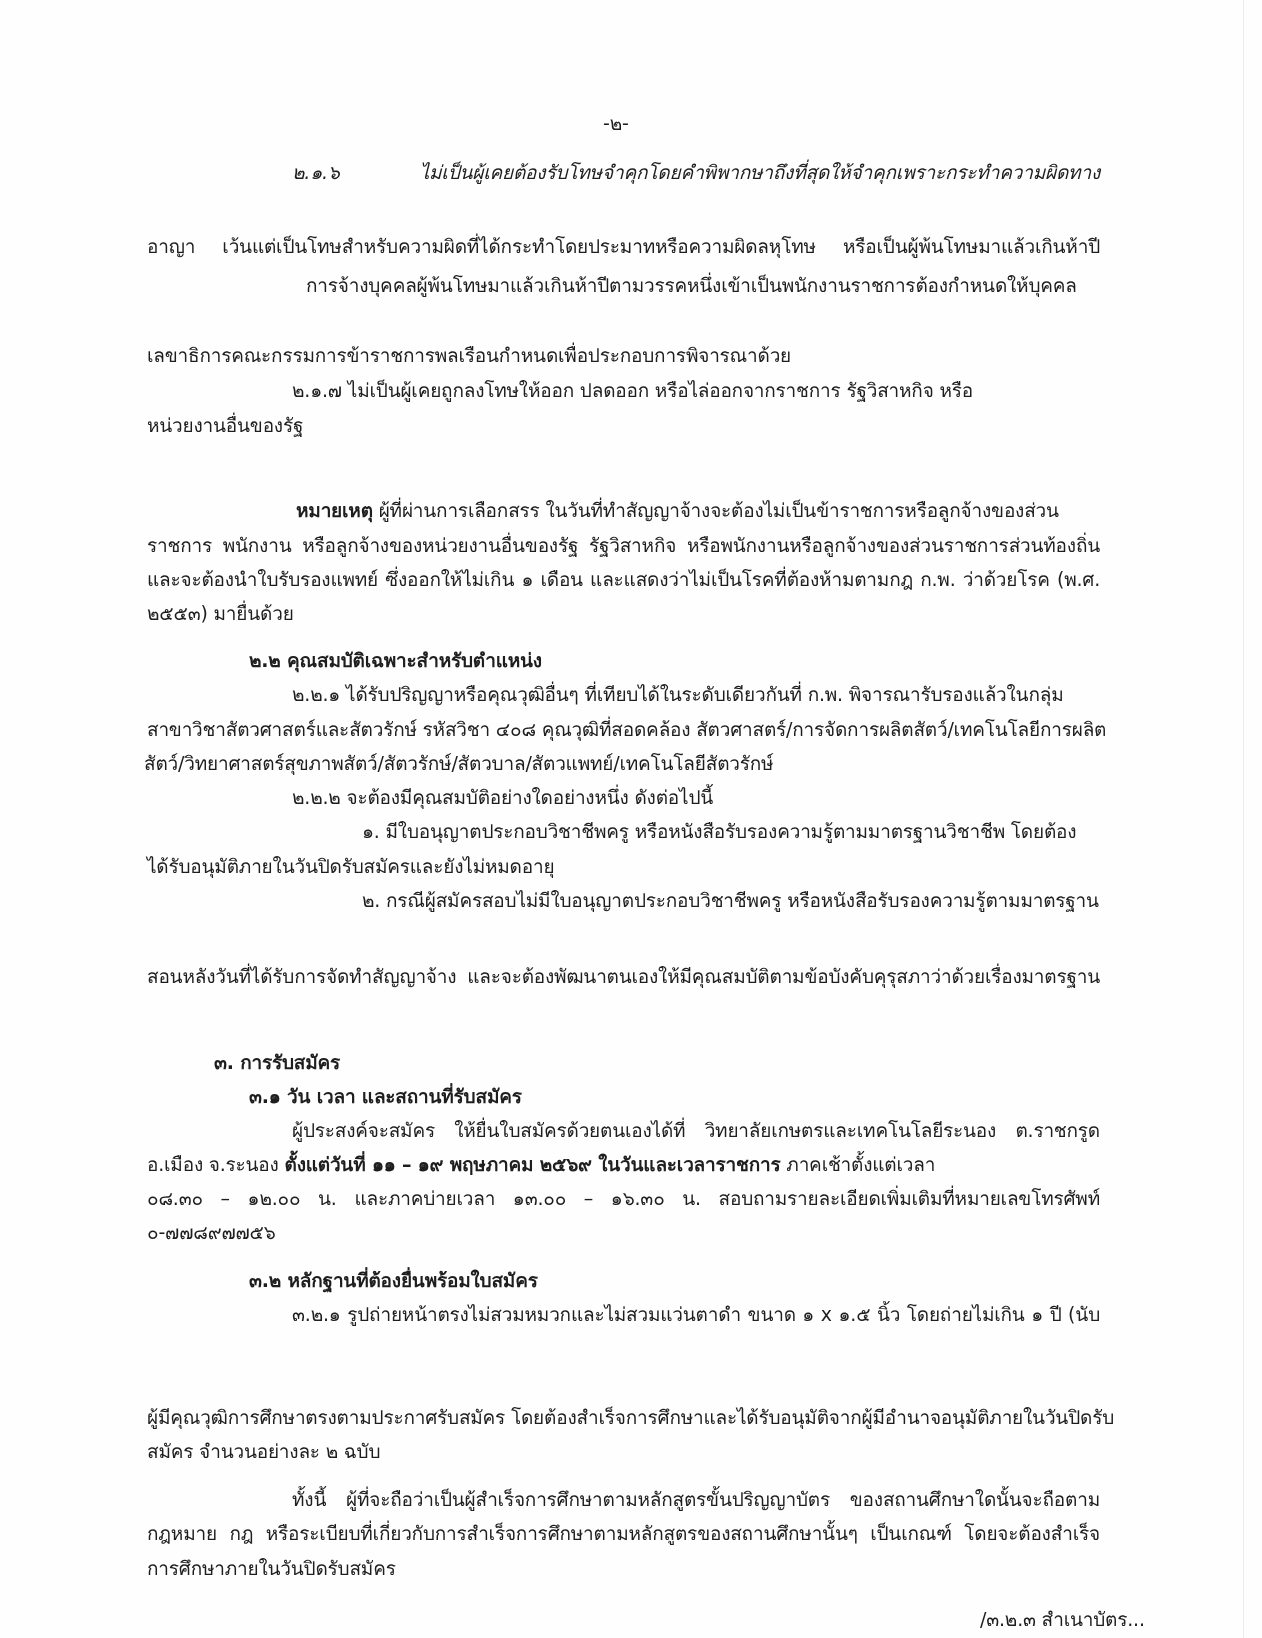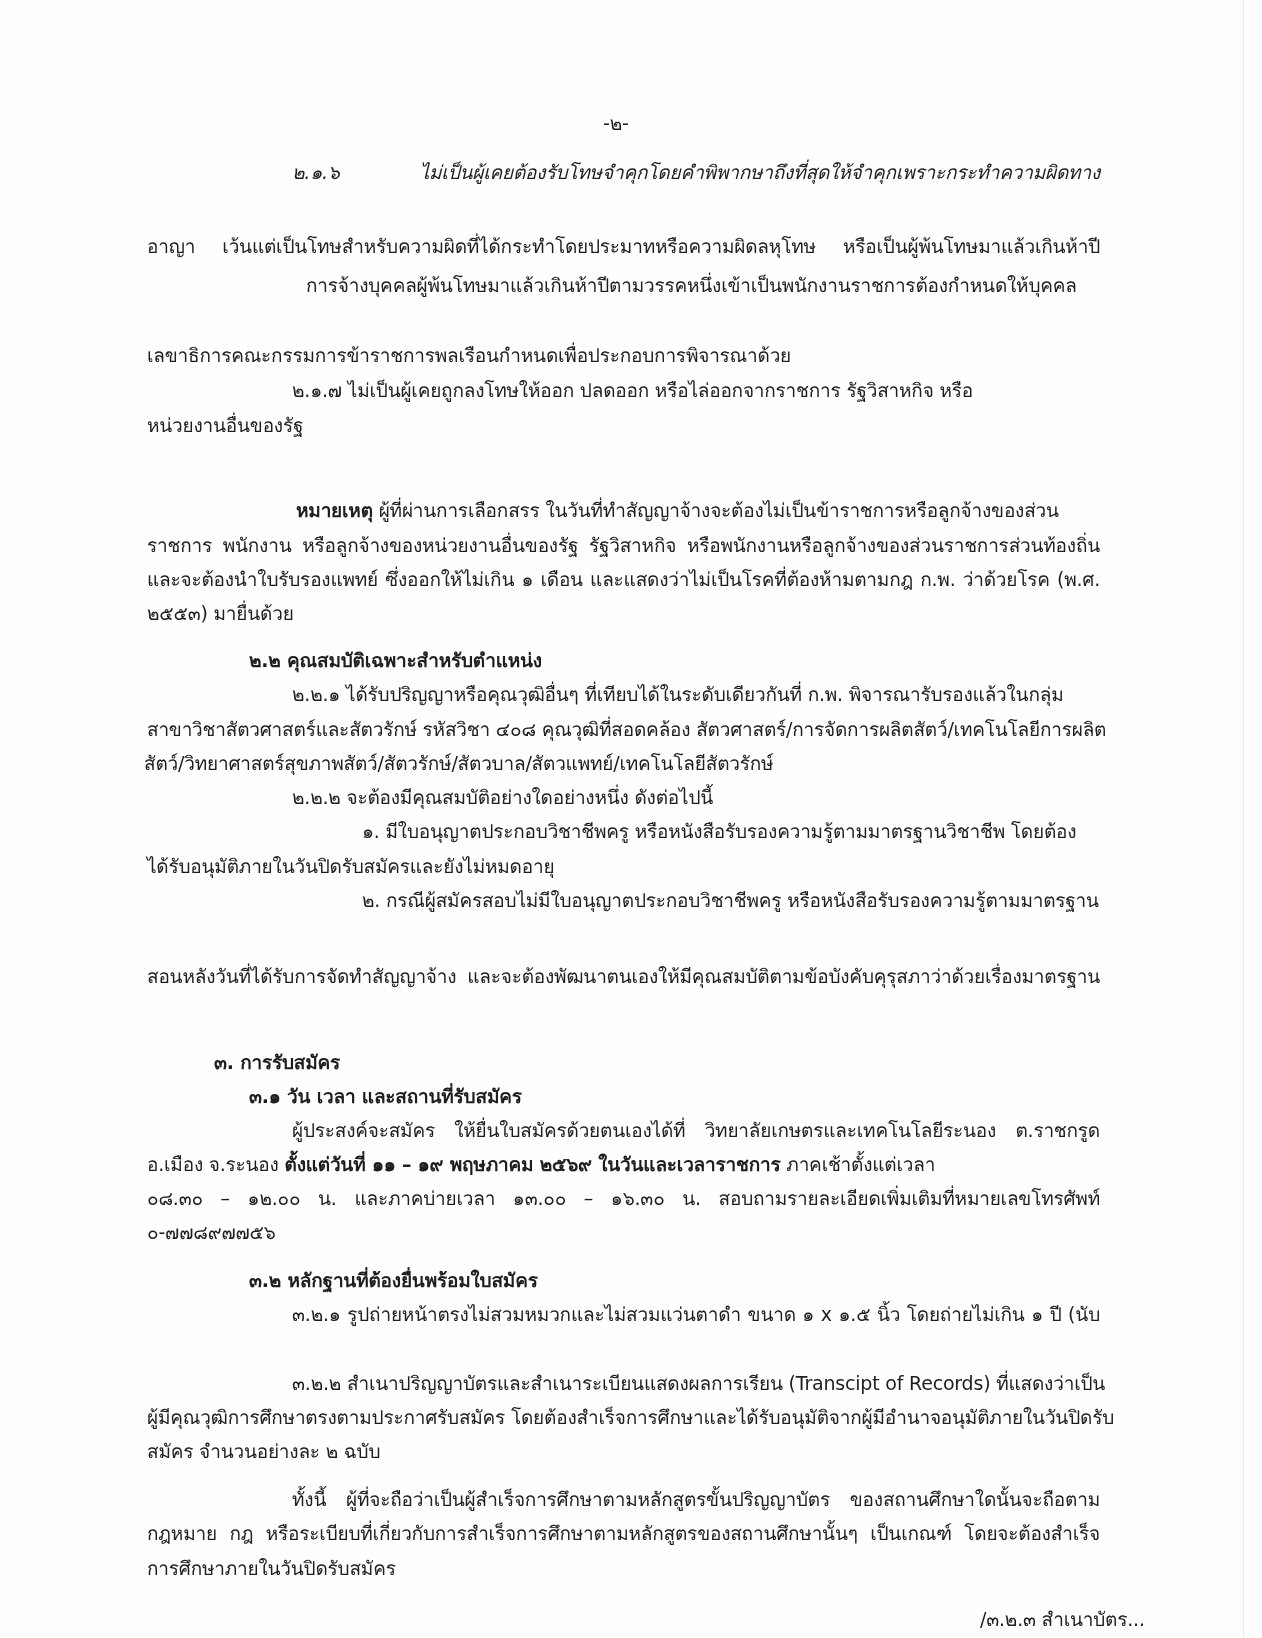--- a/index.html
+++ b/index.html
@@ -49,21 +49,20 @@
   <div class="line b" style="left:249px; top:1083px;">๓.๑  วัน เวลา และสถานที่รับสมัคร</div>
   <div class="line justify" style="left:292px; top:1117px; width:808px;">ผู้ประสงค์จะสมัคร ให้ยื่นใบสมัครด้วยตนเองได้ที่  วิทยาลัยเกษตรและเทคโนโลยีระนอง  ต.ราชกรูด</div>
   <div class="line" style="left:147px; top:1151px;">
     <span>อ.เมือง  จ.ระนอง </span><span class="b">ตั้งแต่วันที่  ๑๑ – ๑๙  พฤษภาคม  ๒๕๖๙  ในวันและเวลาราชการ</span><span>  ภาคเช้าตั้งแต่เวลา</span>
   </div>
   <div class="line justify" style="left:147px; top:1185px; width:953px;">๐๘.๓๐ – ๑๒.๐๐ น.  และภาคบ่ายเวลา  ๑๓.๐๐ – ๑๖.๓๐ น.  สอบถามรายละเอียดเพิ่มเติมที่หมายเลขโทรศัพท์</div>
   <div class="line" style="left:147px; top:1219px;">๐-๗๗๘๙๗๗๕๖</div>
 
   <div class="line b" style="left:249px; top:1267px;">๓.๒  หลักฐานที่ต้องยื่นพร้อมใบสมัคร</div>
   <div class="line justify" style="left:292px; top:1301px; width:808px;">๓.๒.๑ รูปถ่ายหน้าตรงไม่สวมหมวกและไม่สวมแว่นตาดำ  ขนาด ๑ x ๑.๕ นิ้ว  โดยถ่ายไม่เกิน  ๑ ปี (นับ</div>
-  <div class="line justify" style="left:292px; top:1370px; width:808px;">๓.๒.๒  สำเนาปริญญาบัตรและสำเนาระเบียนแสดงผลการเรียน (Transcipt of Records)  ที่แสดงว่าเป็น</div>
   <div class="line justify" style="left:147px; top:1404px; width:953px;">ผู้มีคุณวุฒิการศึกษาตรงตามประกาศรับสมัคร  โดยต้องสำเร็จการศึกษาและได้รับอนุมัติจากผู้มีอำนาจอนุมัติภายในวันปิดรับ</div>
   <div class="line" style="left:147px; top:1438px;">สมัคร  จำนวนอย่างละ  ๒  ฉบับ</div>
 
   <div class="line justify" style="left:292px; top:1486px; width:808px;">ทั้งนี้  ผู้ที่จะถือว่าเป็นผู้สำเร็จการศึกษาตามหลักสูตรขั้นปริญญาบัตร  ของสถานศึกษาใดนั้นจะถือตาม</div>
   <div class="line justify" style="left:147px; top:1520px; width:953px;">กฎหมาย กฎ หรือระเบียบที่เกี่ยวกับการสำเร็จการศึกษาตามหลักสูตรของสถานศึกษานั้นๆ  เป็นเกณฑ์  โดยจะต้องสำเร็จ</div>
   <div class="line" style="left:147px; top:1555px;">การศึกษาภายในวันปิดรับสมัคร</div>
 
   <div class="line" style="left:980px; top:1606px;">/๓.๒.๓ สำเนาบัตร...</div>
 </div>
 

